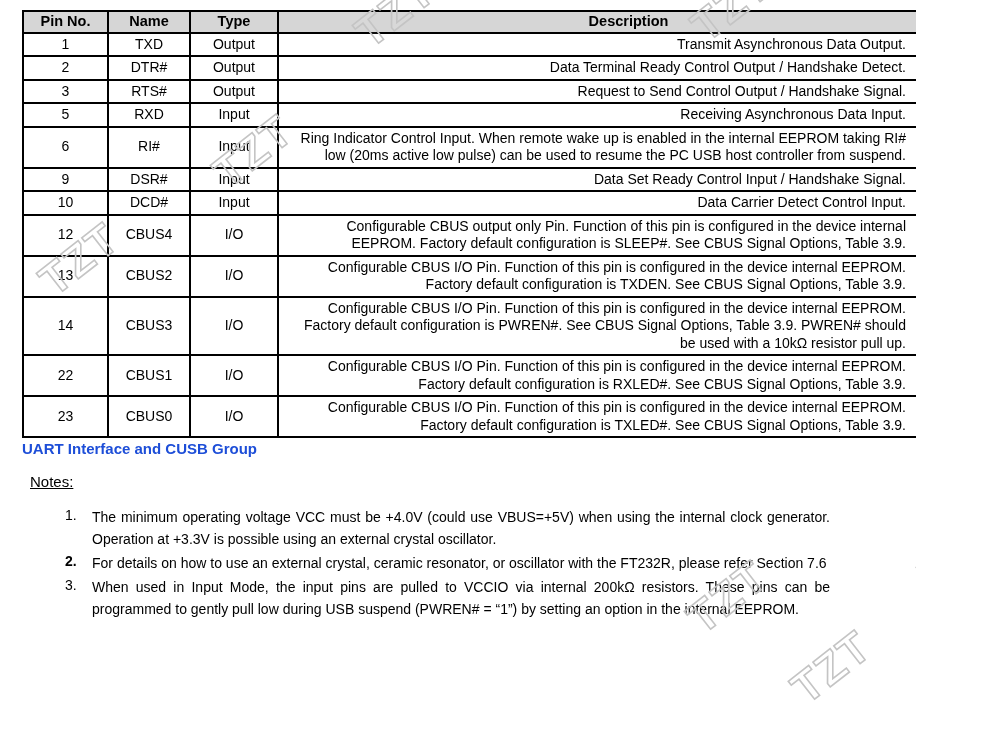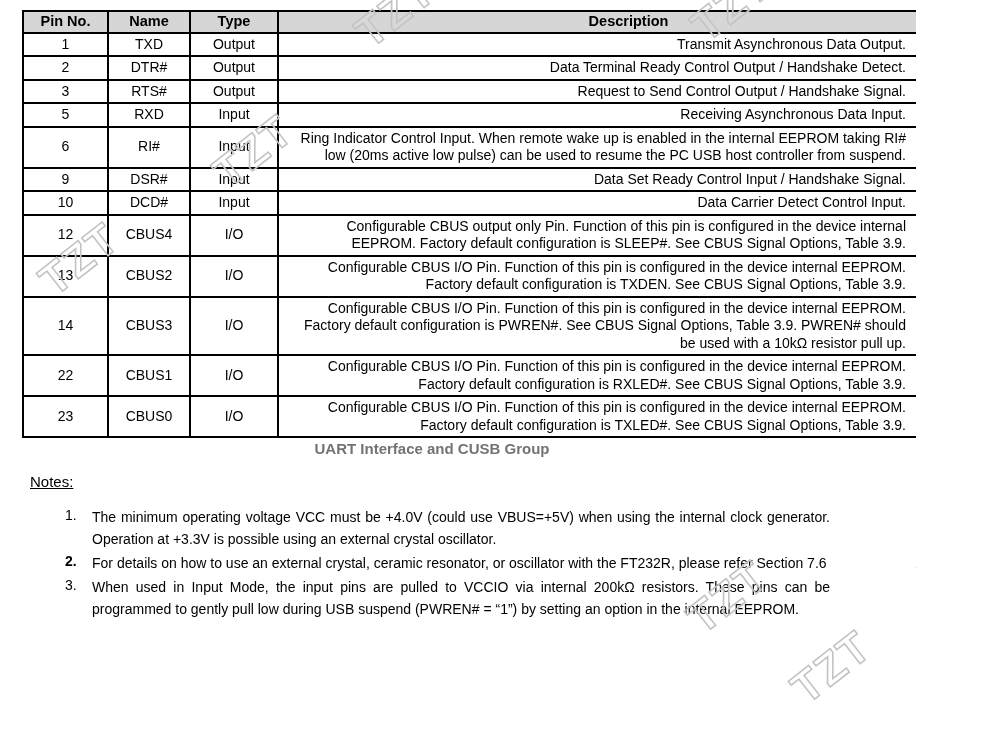--- a/index.html
+++ b/index.html
@@ -42,24 +42,23 @@
   .pin-table td{
     padding:1px 4px;
     line-height:17.5px;
     vertical-align:middle;
   }
   .pin-table td.center{text-align:center;}
   .pin-table td.desc{text-align:right;padding:2px 72px 2px 7px;}
   .caption{
     width:820px;
     margin:2px 0 16px 22px;
-    text-align:center;
     font-weight:bold;
     font-size:15px;
-    color:#737373;
+    color:#1d4ed8;
   }
   .notes{margin:4px 0 0 30px;color:#000;}
   .notes-title{
     font-weight:normal;
     font-size:15px;
     text-decoration:underline;
   }
   .notes-list{margin:16px 0 0 35px;width:765px;}
   .note-item{display:flex;margin-bottom:2px;}
   .note-num{

